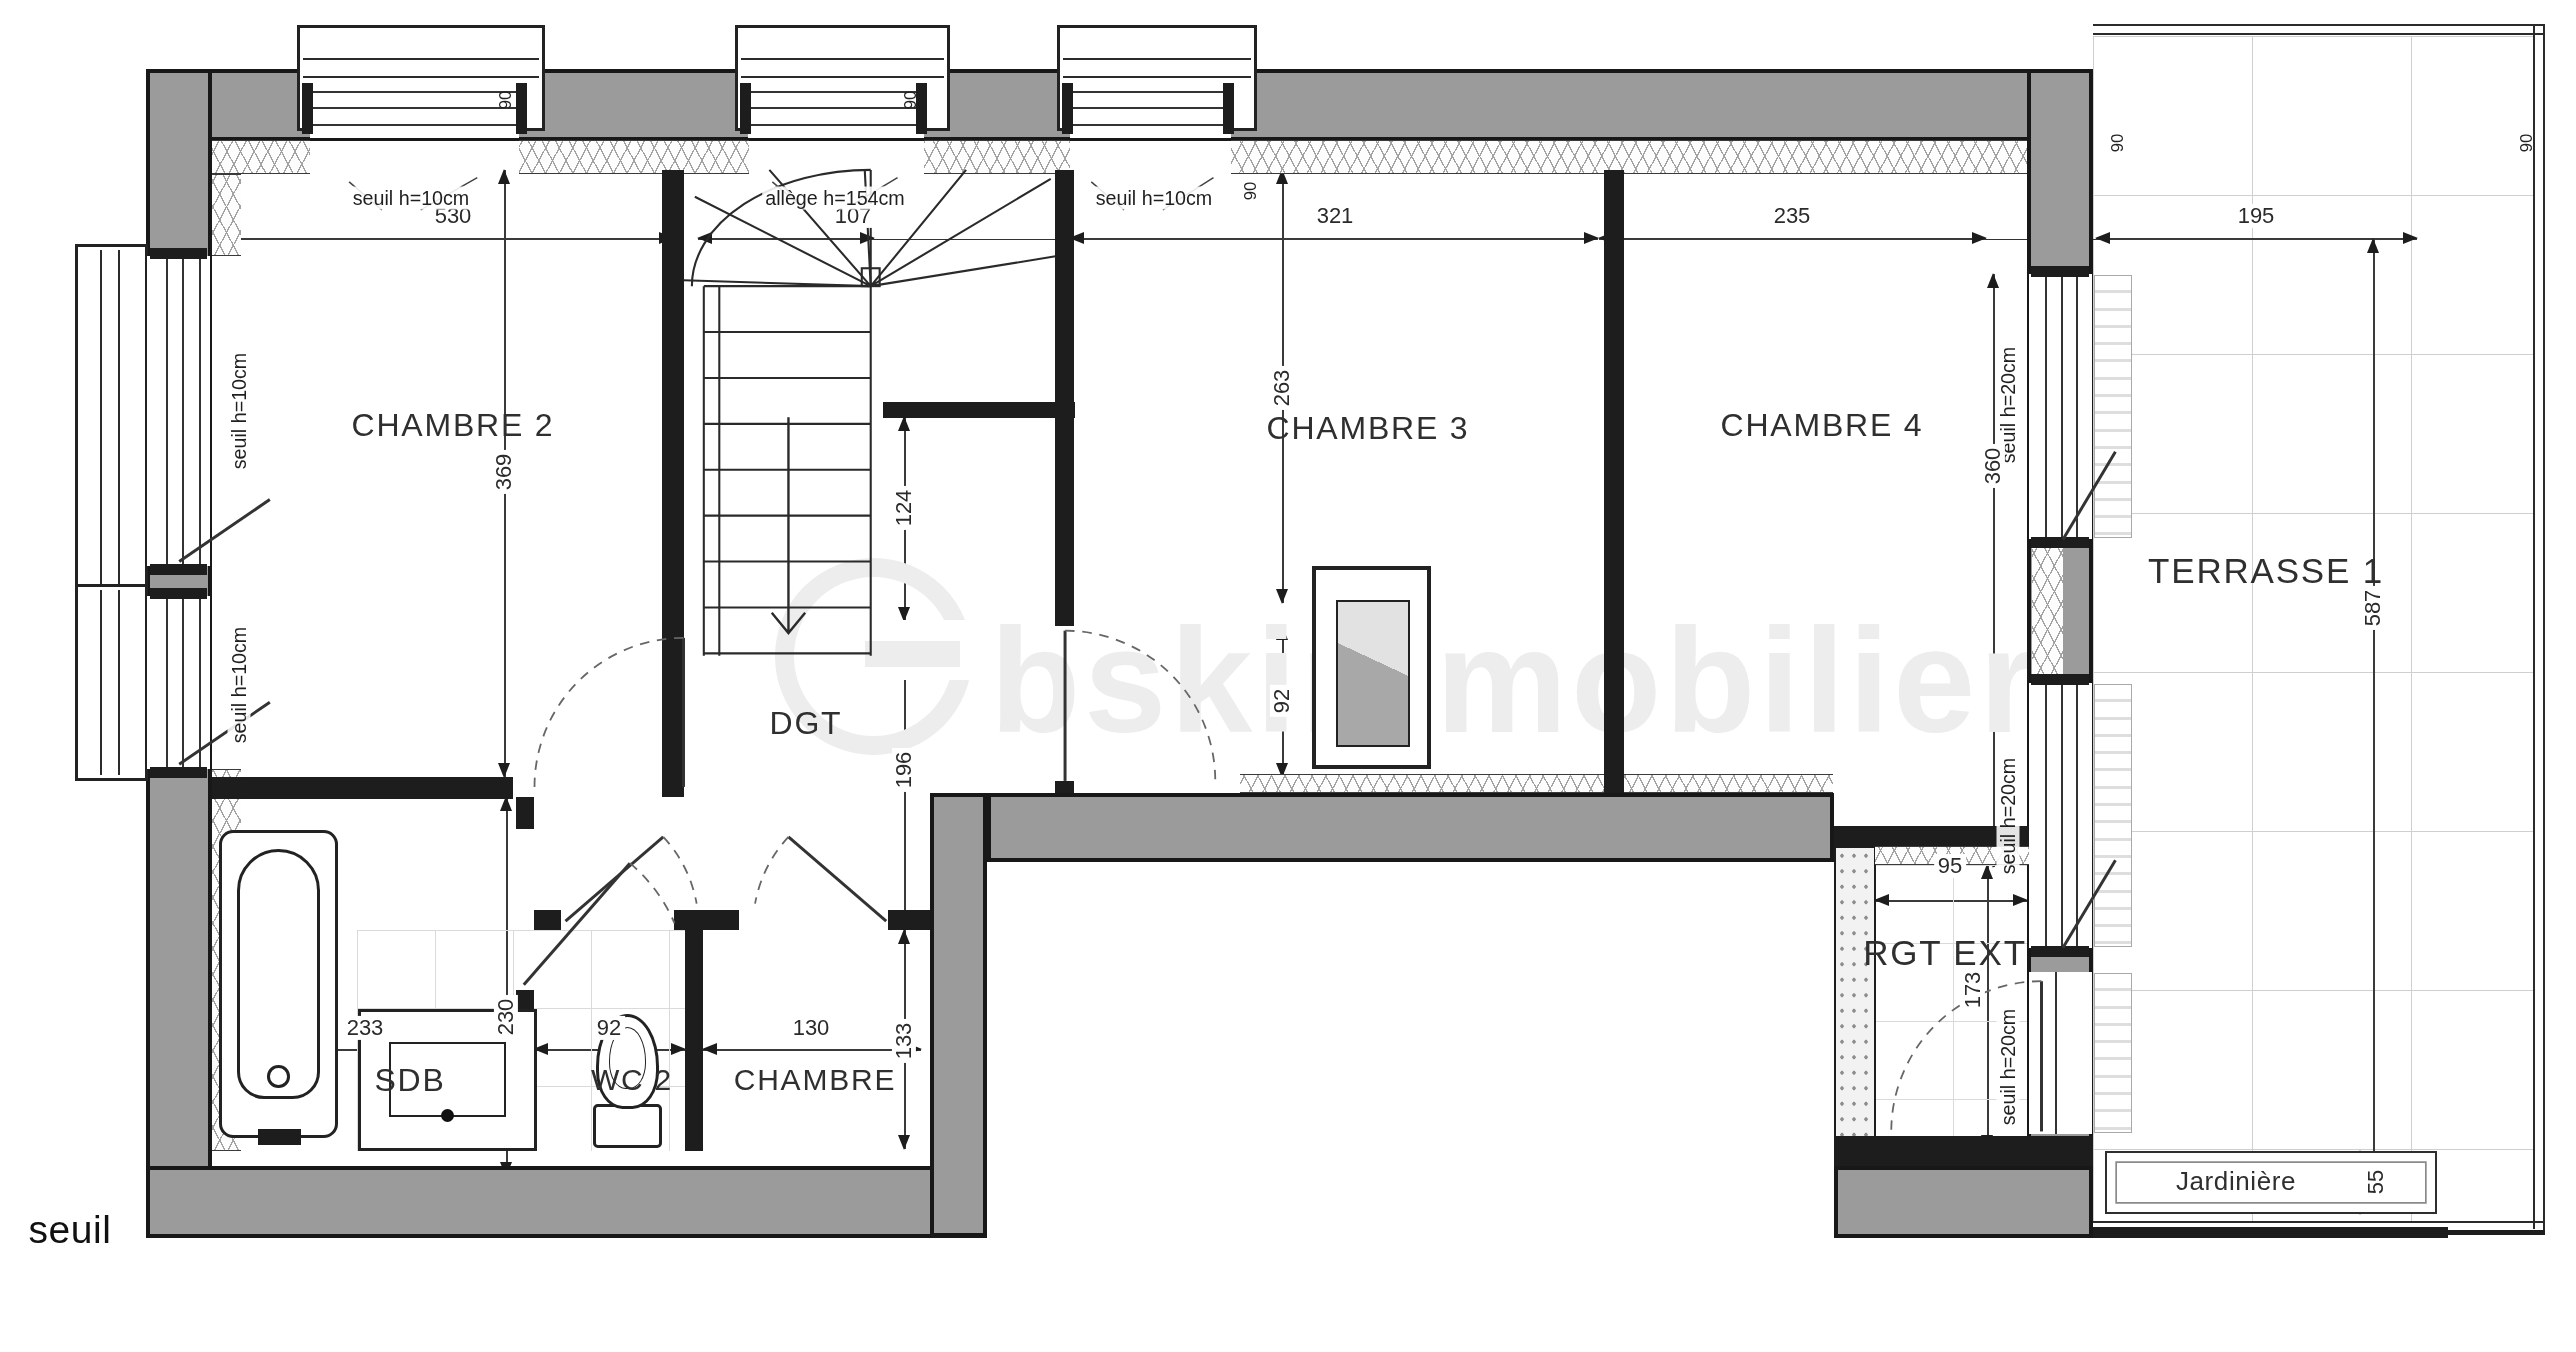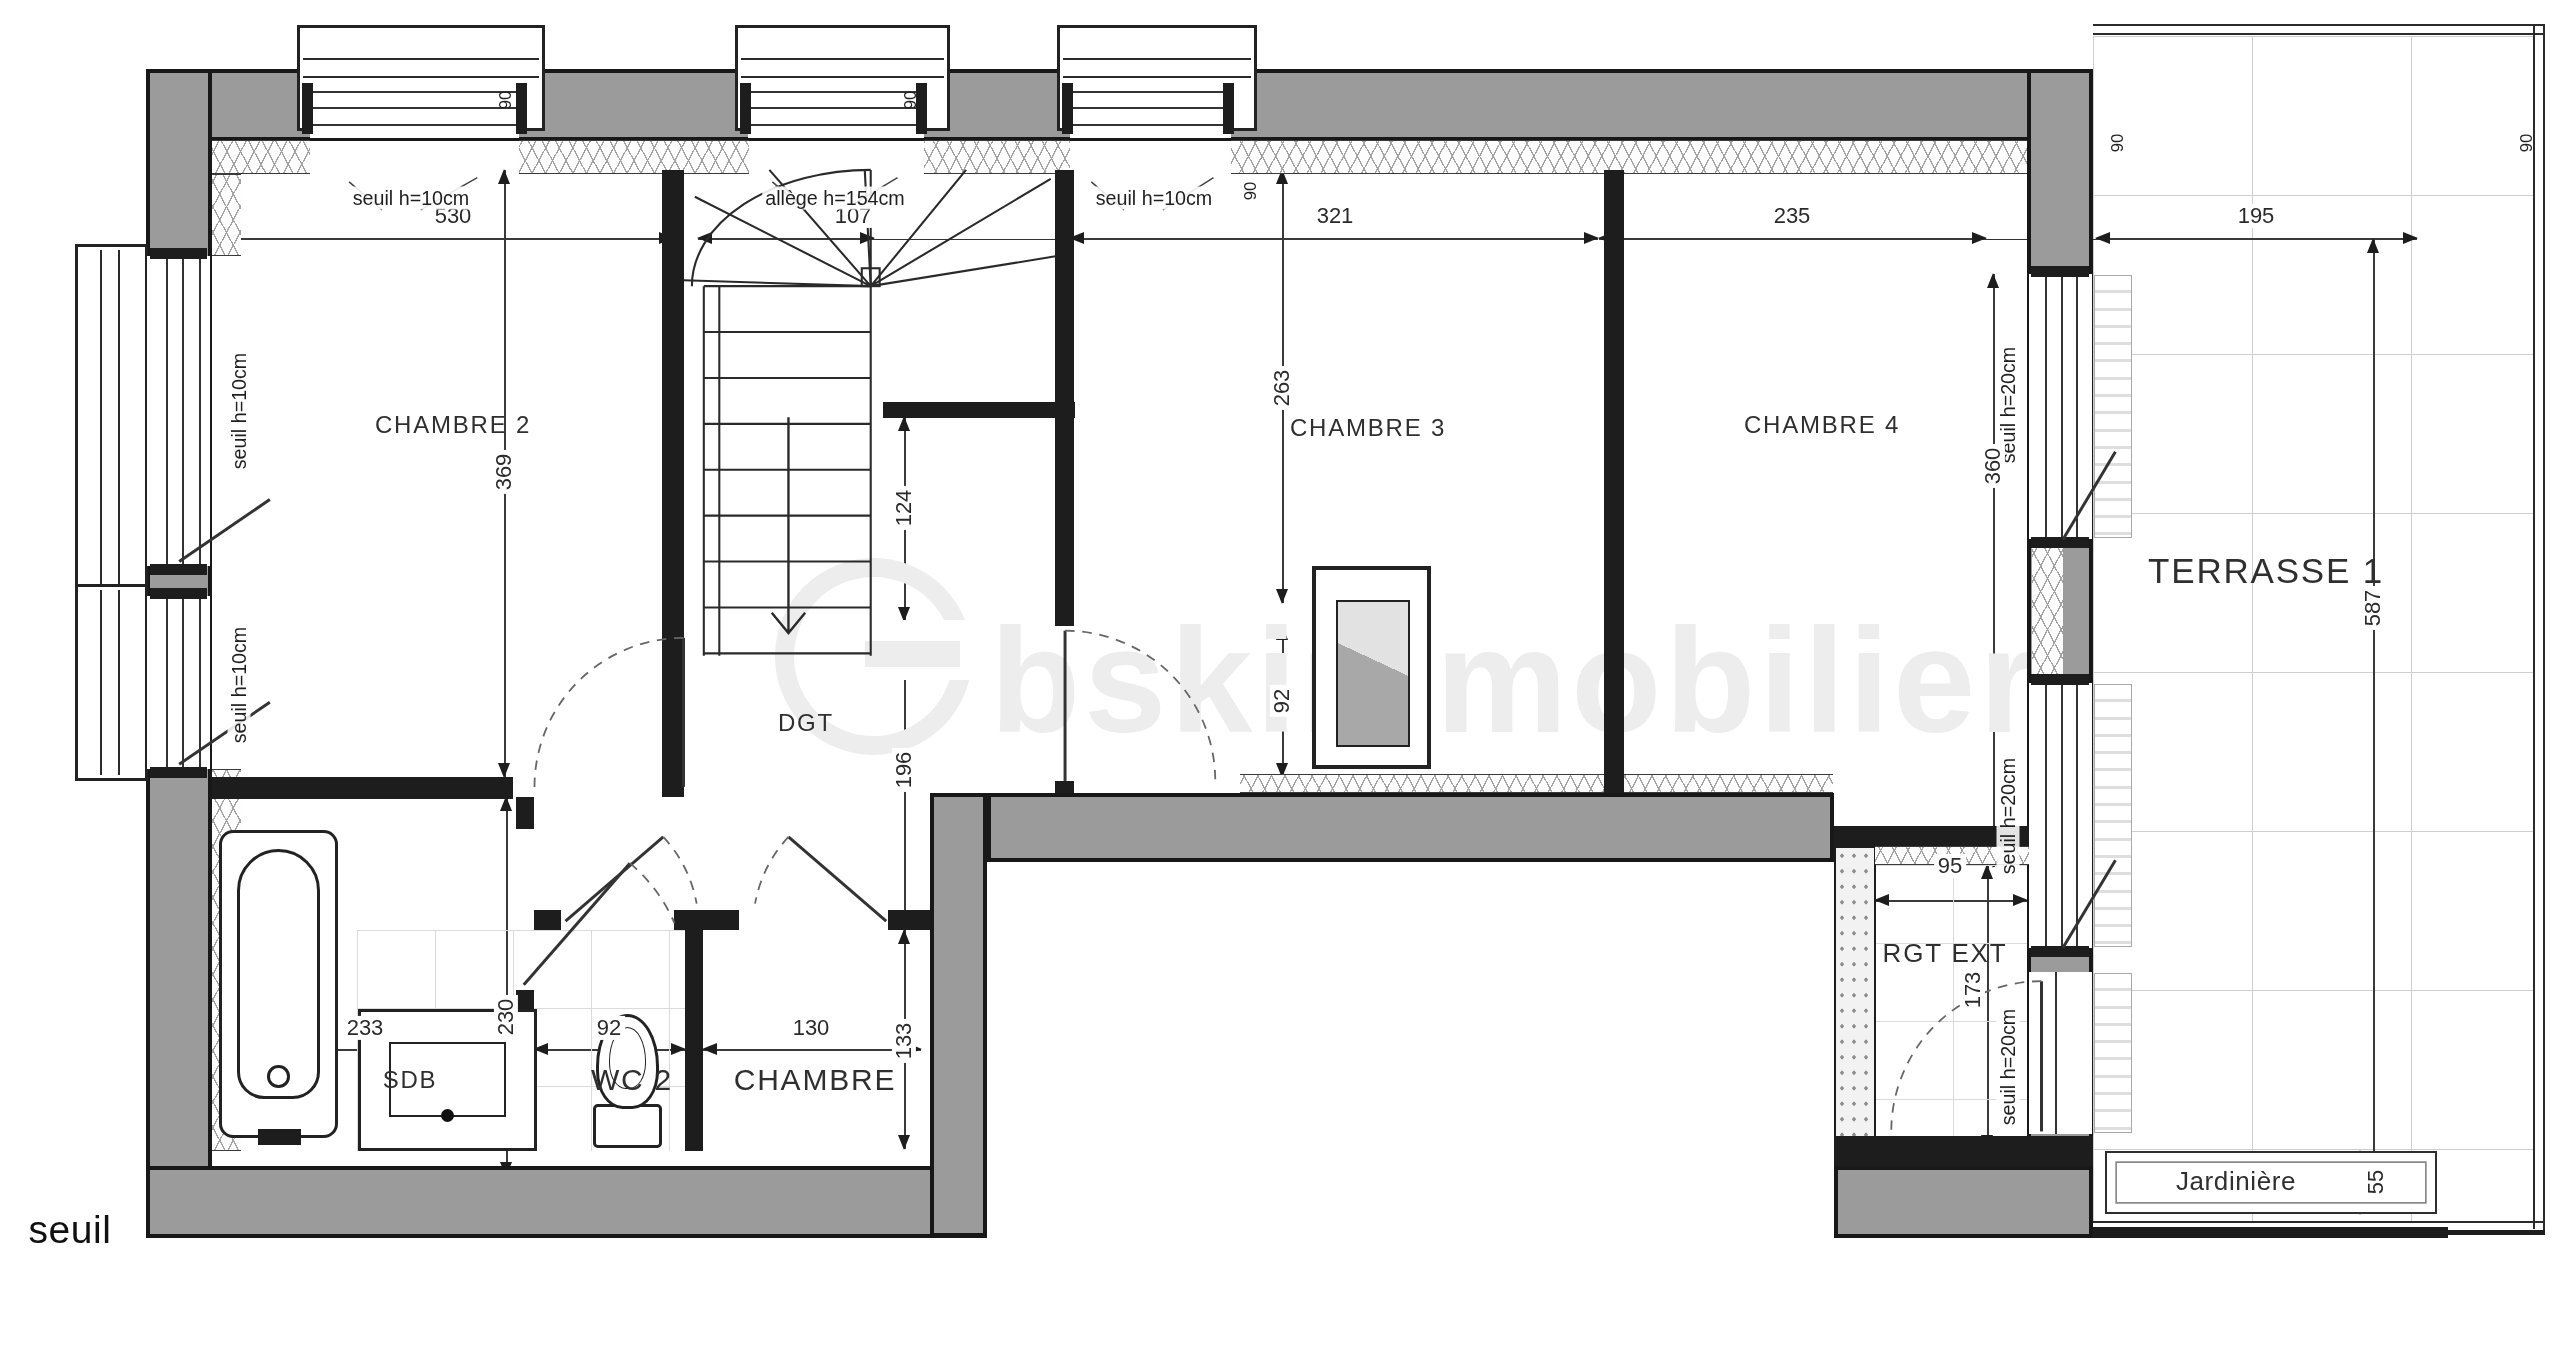--- a/index.html
+++ b/index.html
@@ -31,21 +31,21 @@
   .dlh{position:absolute;height:1.8px;background:#3a3a3a}
   .dlh::before{content:"";position:absolute;left:-1.2px;top:-6px;border-top:6.6px solid transparent;border-bottom:6.6px solid transparent;border-right:15.5px solid #1d1d1d}
   .dlh::after{content:"";position:absolute;right:-1.2px;top:-6px;border-top:6.6px solid transparent;border-bottom:6.6px solid transparent;border-left:15.5px solid #1d1d1d}
   .dlv{position:absolute;width:1.8px;background:#3a3a3a}
   .dlv::before{content:"";position:absolute;top:-1.2px;left:-6px;border-left:6.6px solid transparent;border-right:6.6px solid transparent;border-bottom:15.5px solid #1d1d1d}
   .dlv::after{content:"";position:absolute;bottom:-1.2px;left:-6px;border-left:6.6px solid transparent;border-right:6.6px solid transparent;border-top:15.5px solid #1d1d1d}
   
   .dl{position:absolute;transform:translate(-50%,-50%);font-size:22px;color:#2a2a2a;background:#fff;
       padding:0 3.6px;white-space:nowrap;line-height:1.1;z-index:30}
   .dl.vt{transform:translate(-50%,-50%) rotate(-90deg)}
-  .rl{position:absolute;transform:translate(-50%,-50%);font-size:24px;letter-spacing:1.8px;color:#2f2f2f;
+  .rl{position:absolute;transform:translate(-50%,-50%);font-size:32px;letter-spacing:1.8px;color:#2f2f2f;
       white-space:nowrap;z-index:25}
   .wl{position:absolute;transform:translate(-50%,-50%);font-size:19.7px;color:#1f1f1f;
       background:rgba(255,255,255,.88);padding:0 3px;white-space:nowrap;z-index:30}
   .wl.vt{transform:translate(-50%,-50%) rotate(-90deg)}
   .m90{position:absolute;transform:translate(-50%,-50%) rotate(-90deg);font-size:16.7px;color:#222;z-index:30}
   .box{position:absolute;box-sizing:border-box;border:3px solid #222;background:#fff;z-index:12}
   .sill{position:absolute;background:repeating-linear-gradient(180deg,#fff 0 14.3px,#dedede 14.3px 17.3px);
         border:1.2px solid #a9a9a9;box-sizing:border-box}
   .jard{position:absolute;box-sizing:border-box;border:2.4px solid #2e2e2e;background:#fff;
         box-shadow:inset 0 0 0 8.3px #fff, inset 0 0 0 10px #8a8a8a;z-index:5}
@@ -294,17 +294,17 @@
 <div class="wl" style="left:1154px;top:198px">seuil h=10cm</div>
 
 <div class="rl" style="left:453px;top:425px">CHAMBRE 2</div>
 <div class="rl" style="left:1368px;top:428px">CHAMBRE 3</div>
 <div class="rl" style="left:1822px;top:425px">CHAMBRE 4</div>
 <div class="rl" style="left:2266px;top:571px;font-size:35px">TERRASSE 1</div>
 <div class="rl" style="left:806px;top:723px">DGT</div>
 <div class="rl" style="left:410px;top:1080px">SDB</div>
 <div class="rl" style="left:632px;top:1080px;font-size:30px">WC 2</div>
 <div class="rl" style="left:815px;top:1080px;font-size:30px">CHAMBRE</div>
-<div class="rl" style="left:1945px;top:953px;font-size:26px">RGT EXT</div>
+<div class="rl" style="left:1945px;top:953px;font-size:35px">RGT EXT</div>
 <div class="rl" style="left:2236px;top:1181px;font-size:26px;letter-spacing:0.6px">Jardinière</div>
 
 <div class="rl" style="left:70px;top:1230px;font-size:39px;letter-spacing:0.6px;color:#111">seuil</div>
 
 
 </body></html>

